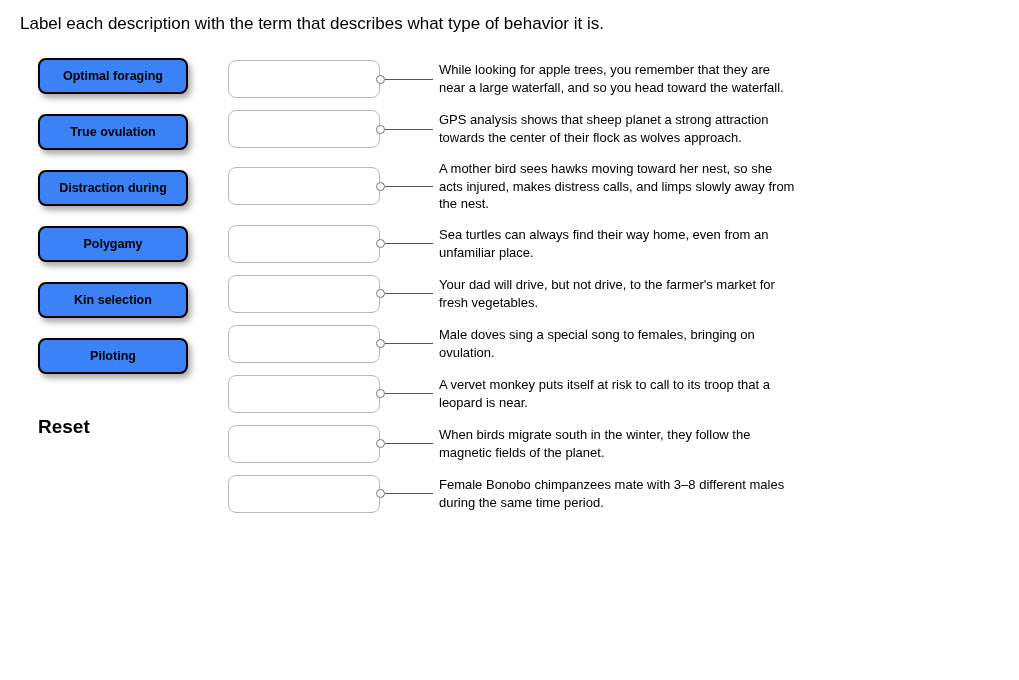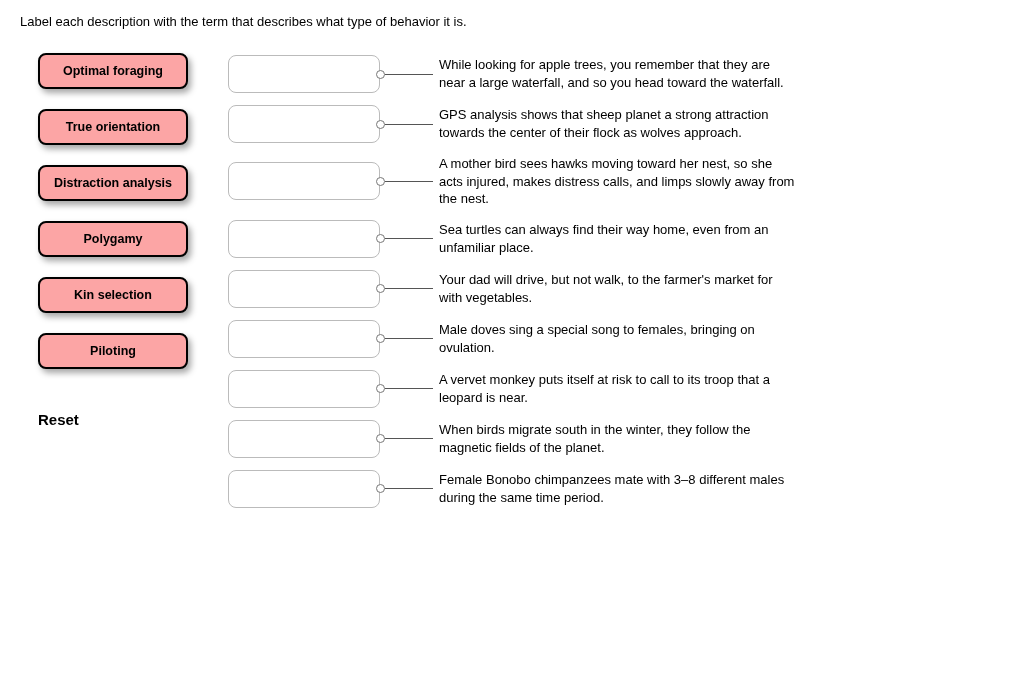--- a/index.html
+++ b/index.html
@@ -8,54 +8,54 @@
     background: #fff;
     font-family: Arial, Helvetica, sans-serif;
     font-size: 13px;
     color: #000;
     width: 1019px;
   }
   .page {
     padding: 14px 20px 20px 20px;
   }
   .prompt {
-    font-size: 13px;
+    font-size: 17px;
     margin-bottom: 24px;
   }
   .work-area {
     display: flex;
     align-items: flex-start;
   }
   .term-col {
     width: 190px;
     padding-left: 18px;
     display: flex;
     flex-direction: column;
     gap: 20px;
   }
   .term-chip {
     width: 150px;
     min-height: 36px;
-    background: #fca5a5;
+    background: #3b82f6;
     border: 2px solid #000;
     border-radius: 8px;
     box-shadow: 3px 4px 6px rgba(0,0,0,0.35);
     display: flex;
     align-items: center;
     justify-content: center;
     text-align: center;
     font-weight: bold;
     font-size: 12.5px;
     cursor: move;
     padding: 4px 6px;
     box-sizing: border-box;
   }
   .reset {
     font-weight: bold;
-    font-size: 15px;
+    font-size: 19px;
     margin-top: 22px;
     cursor: pointer;
   }
   .rows-col {
     flex: 1;
     display: flex;
     flex-direction: column;
     gap: 12px;
     padding-top: 2px;
   }
@@ -100,22 +100,22 @@
 </head>
 <body>
 
 <div class="page">
   <div class="prompt">Label each description with the term that describes what type of behavior it is.</div>
 
   <div class="work-area">
 
     <div class="term-col">
       <div class="term-chip">Optimal foraging</div>
-      <div class="term-chip">True orientation</div>
-      <div class="term-chip">Distraction analysis</div>
+      <div class="term-chip">True ovulation</div>
+      <div class="term-chip">Distraction during</div>
       <div class="term-chip">Polygamy</div>
       <div class="term-chip">Kin selection</div>
       <div class="term-chip">Piloting</div>
       <div class="reset">Reset</div>
     </div>
 
     <div class="rows-col">
 
       <div class="row">
         <div class="drop-slot"></div>
@@ -152,21 +152,21 @@
         </div>
         <div class="desc">Sea turtles can always find their way home, even from an unfamiliar place.</div>
       </div>
 
       <div class="row">
         <div class="drop-slot"></div>
         <div class="connector">
           <div class="conn-dot"></div>
           <div class="conn-line"></div>
         </div>
-        <div class="desc">Your dad will drive, but not walk, to the farmer's market for with vegetables.</div>
+        <div class="desc">Your dad will drive, but not drive, to the farmer's market for fresh vegetables.</div>
       </div>
 
       <div class="row">
         <div class="drop-slot"></div>
         <div class="connector">
           <div class="conn-dot"></div>
           <div class="conn-line"></div>
         </div>
         <div class="desc">Male doves sing a special song to females, bringing on ovulation.</div>
       </div>

